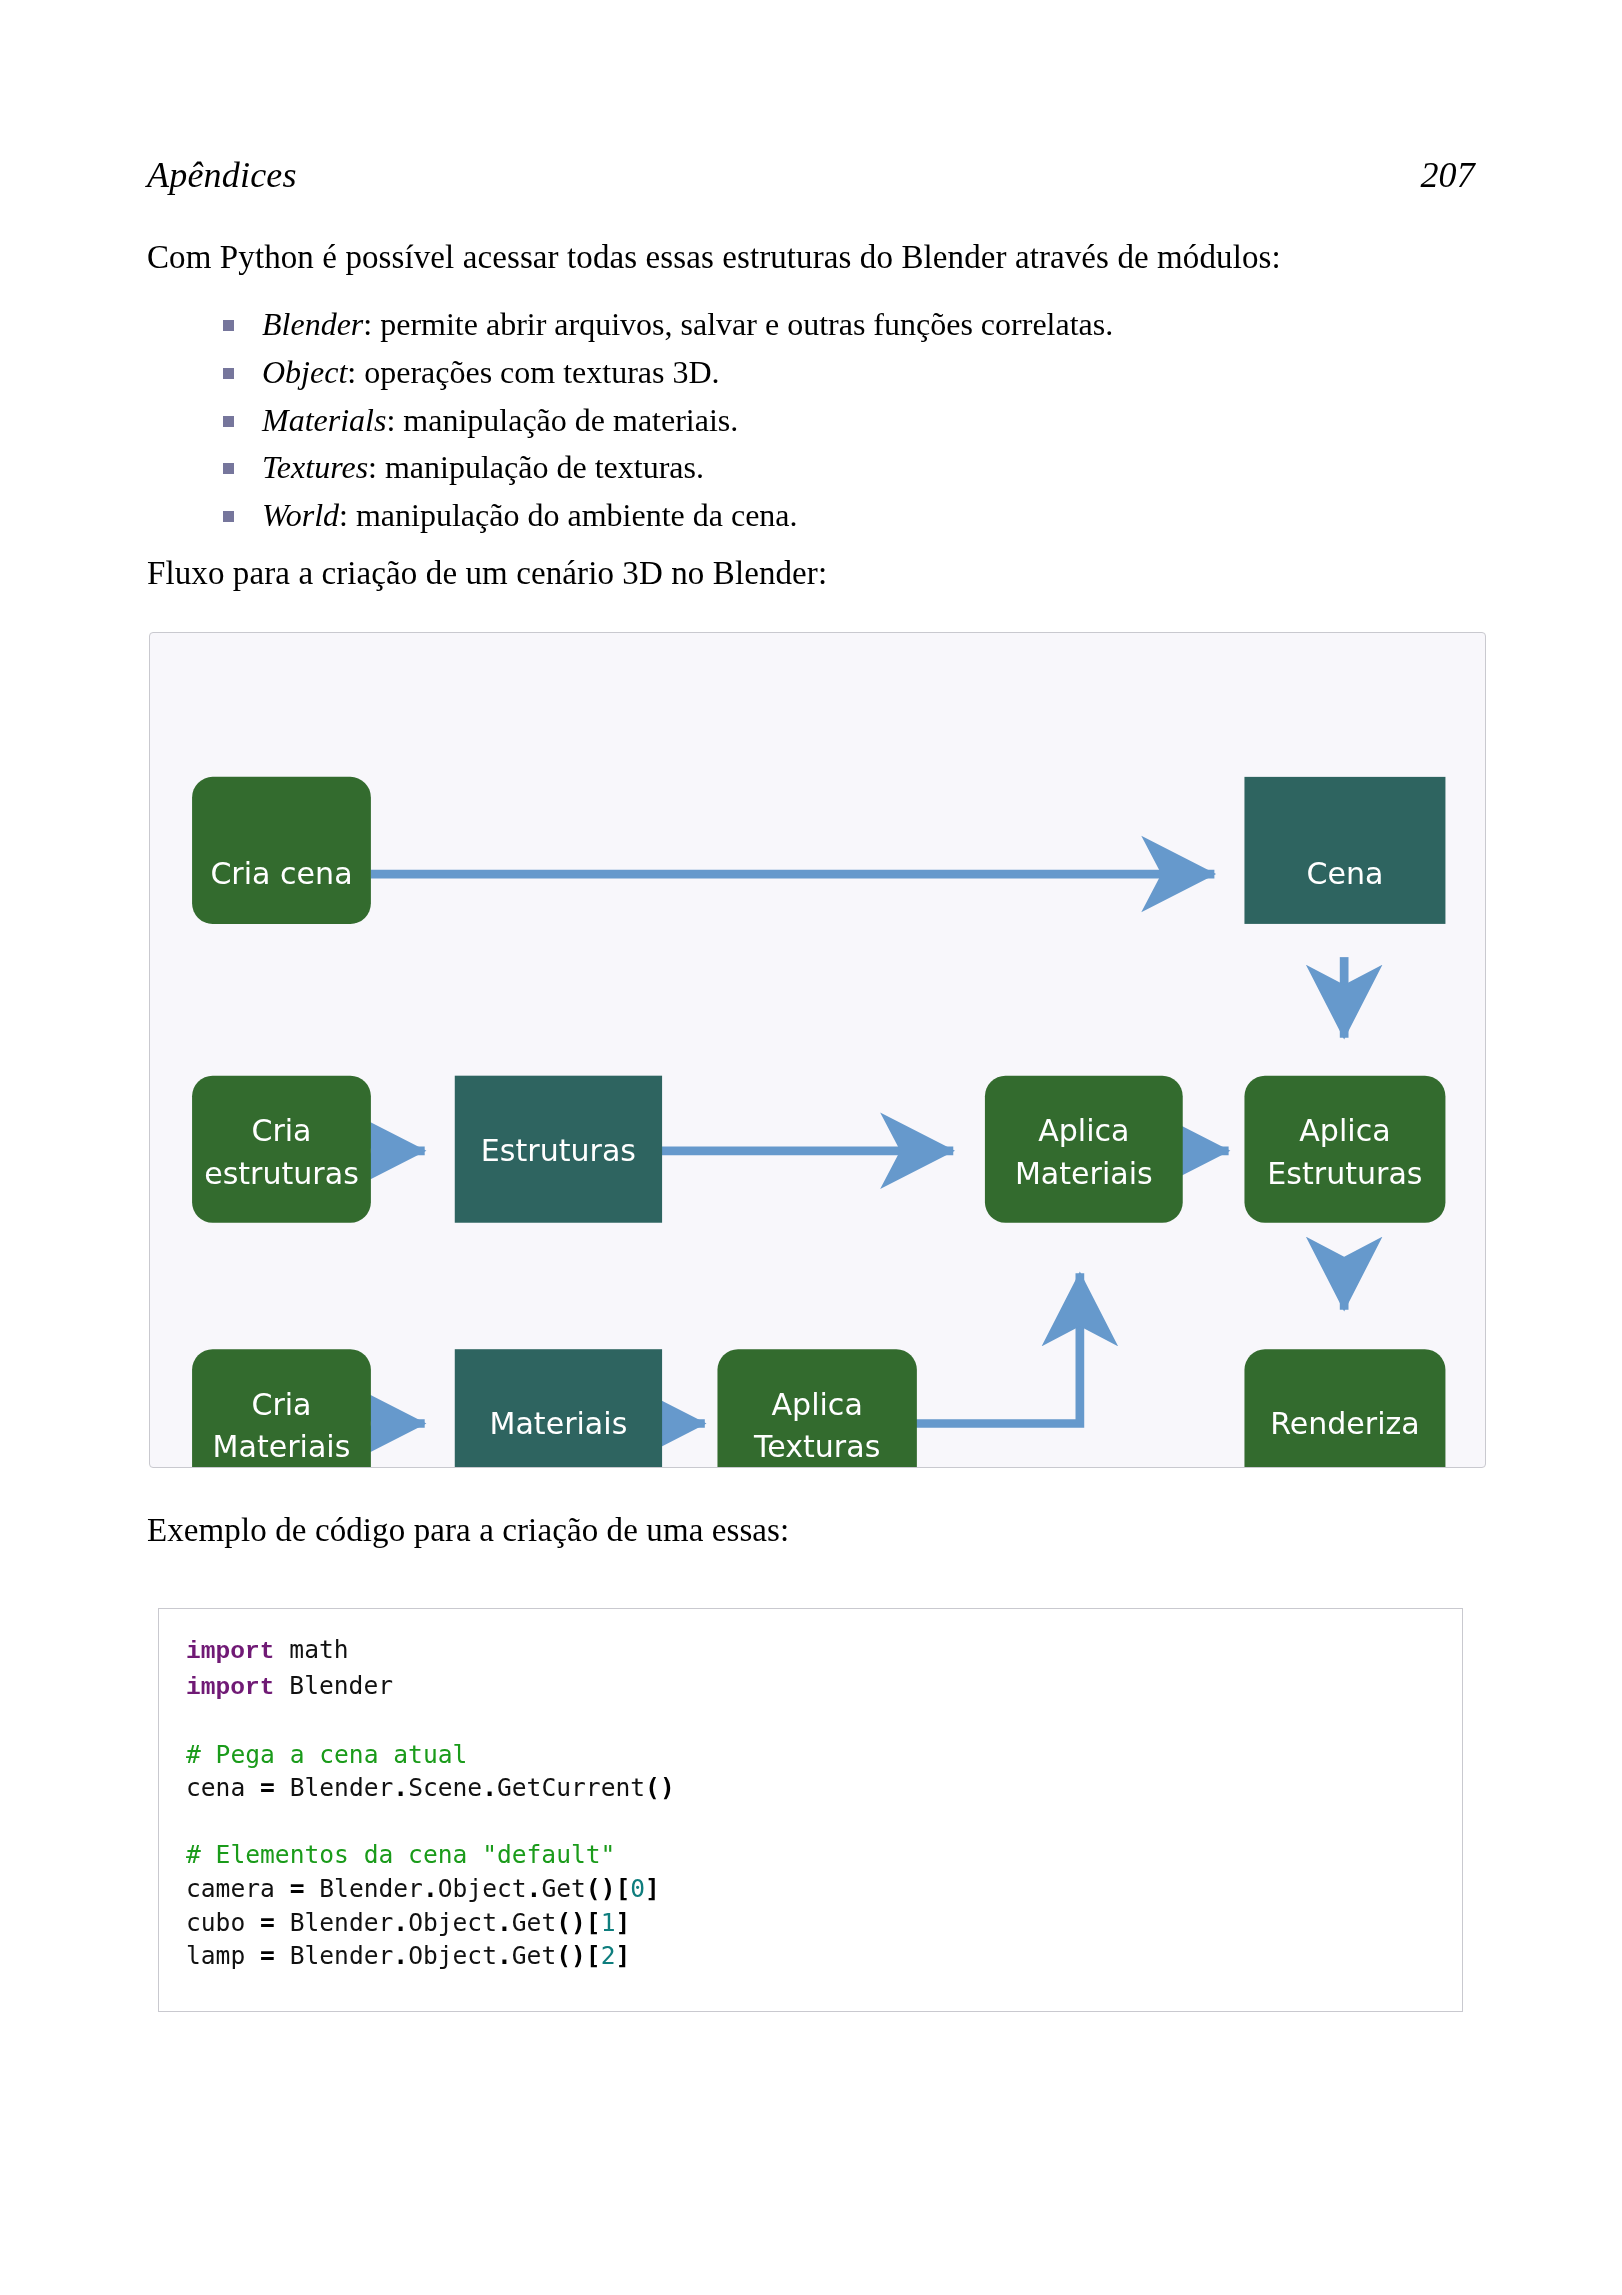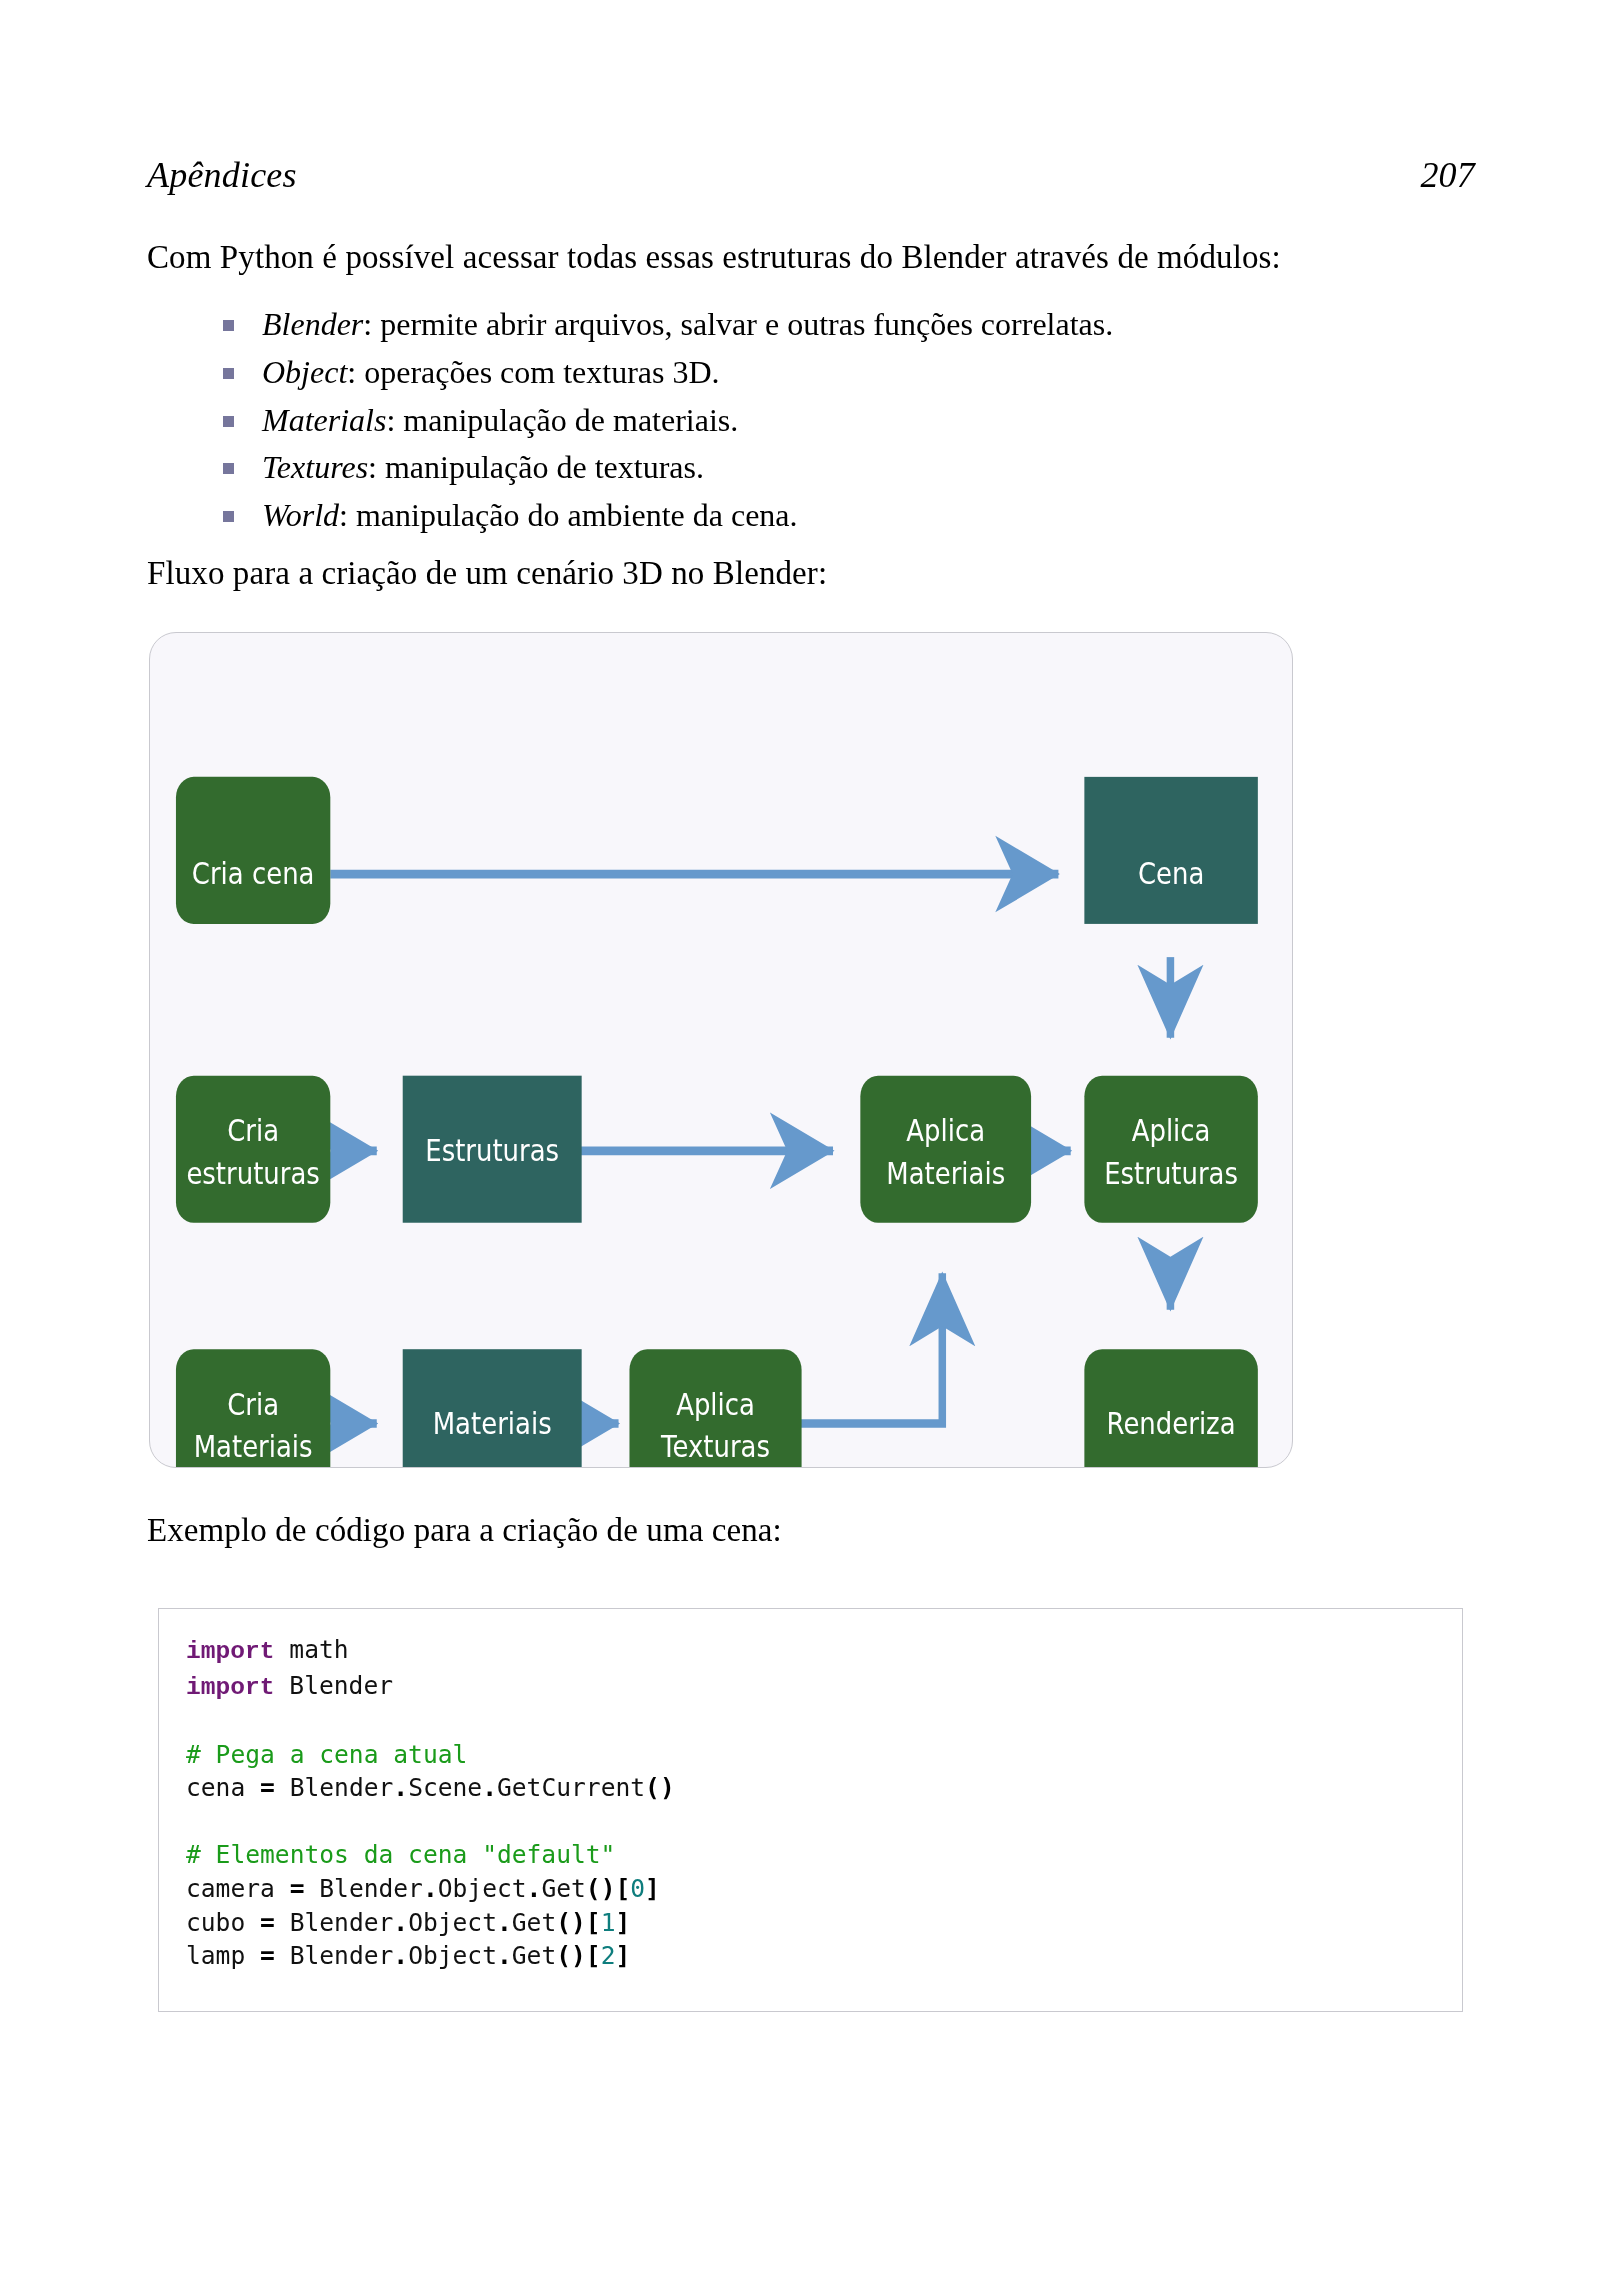--- a/index.html
+++ b/index.html
@@ -68,27 +68,28 @@
     height: 11px;
     background: #76769c;
   }
   .mod-name { font-style: italic; }
 
   
   #flow-panel {
     position: absolute;
     left: 149px;
     top: 632px;
-    width: 1144px;
+    width: 1337px;
     height: 836px;
     background: #f8f7fb;
     border: 1.6px solid #c9c9cf;
-    border-radius: 27px;
+    border-radius: 4px;
     box-sizing: border-box;
     overflow: hidden;
+    padding-left: 12px;
   }
   #flow-svg { display: block; width: 100%; height: 100%; }
   .node-label {
     font-family: "DejaVu Sans", "Liberation Sans", sans-serif;
     fill: #ffffff;
     font-size: 38px;
     text-anchor: middle;
     dominant-baseline: middle;
   }
 
@@ -228,21 +229,21 @@
         <text class="node-label" x="501" y="1393">Texturas</text>
       </g>
       <g>
         <rect x="1368" y="1248" width="254" height="186" fill="#2e6460"></rect>
         <text class="node-label" x="1495" y="1320">Imagem</text>
         <text class="node-label" x="1495" y="1374">final</text>
       </g>
     </svg>
   </div>
 
-  <div class="para" id="exemplo-para">Exemplo de código para a criação de uma cena:</div>
+  <div class="para" id="exemplo-para">Exemplo de código para a criação de uma essas:</div>
 
   <div id="code-block">
     <pre id="code-pre"><span><span class="tok-kw">import</span><span class="tok-plain"> math</span></span>
 <span><span class="tok-kw">import</span><span class="tok-plain"> Blender</span></span>
 <span><span class="tok-plain"></span></span>
 <span><span class="tok-comment"># Pega a cena atual</span></span>
 <span><span class="tok-plain">cena </span><span class="tok-punct">=</span><span class="tok-plain"> Blender</span><span class="tok-punct">.</span><span class="tok-plain">Scene</span><span class="tok-punct">.</span><span class="tok-plain">GetCurrent</span><span class="tok-punct">()</span></span>
 <span><span class="tok-plain"></span></span>
 <span><span class="tok-comment"># Elementos da cena "default"</span></span>
 <span><span class="tok-plain">camera </span><span class="tok-punct">=</span><span class="tok-plain"> Blender</span><span class="tok-punct">.</span><span class="tok-plain">Object</span><span class="tok-punct">.</span><span class="tok-plain">Get</span><span class="tok-punct">()[</span><span class="tok-num">0</span><span class="tok-punct">]</span></span>

